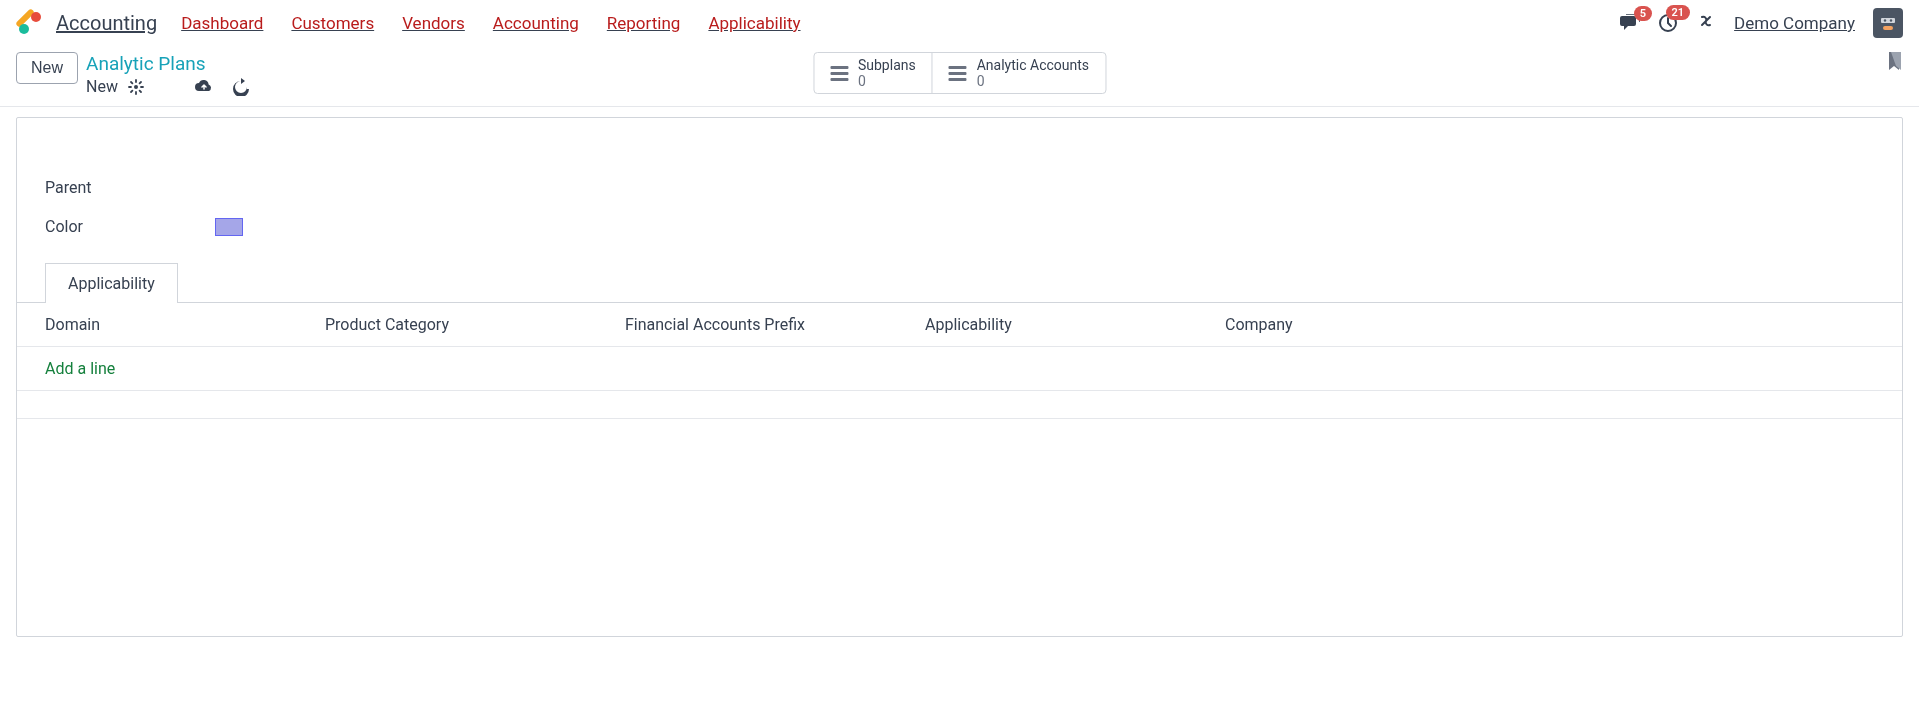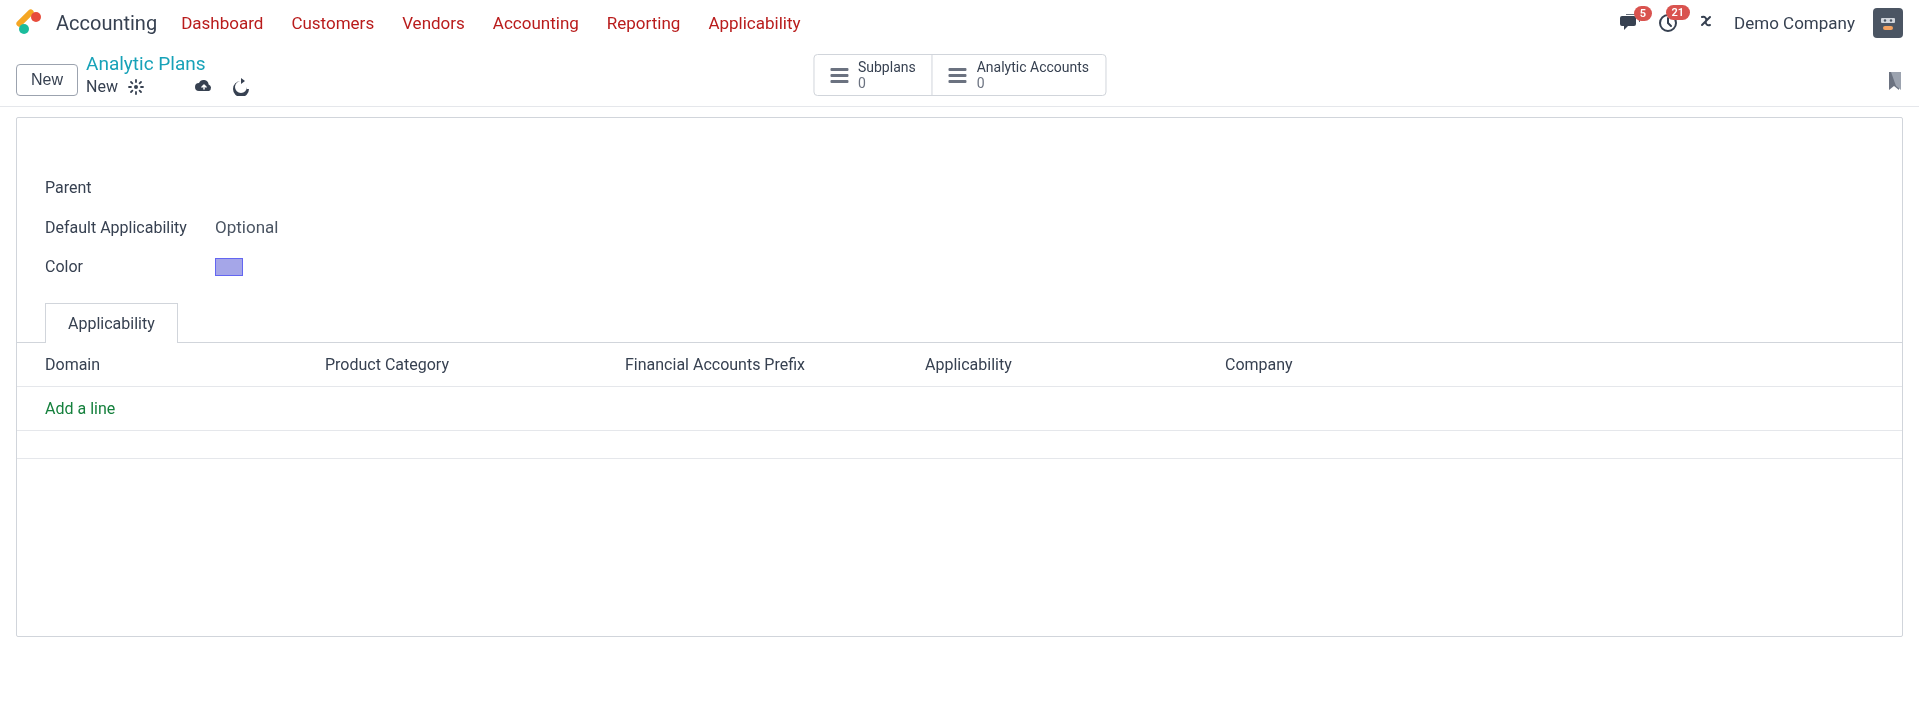--- a/index.html
+++ b/index.html
@@ -10,20 +10,21 @@
       background: #fff;
     }
     
     
     .navbar {
       display: flex;
       align-items: center;
       height: 46px;
       padding: 0 16px;
       background: #fff;
+      text-decoration: underline;
     }
     .logo {
       width: 28px; height: 28px;
       margin-right: 12px;
       position: relative;
       display: flex;
       align-items: center;
       justify-content: center;
     }
     .app-title {
@@ -61,21 +62,21 @@
     .avatar {
       width: 30px; height: 30px;
       background: #4b5563;
       border-radius: 4px;
       display: flex; align-items: center; justify-content: center;
     }
     
     
     .action-bar {
       display: flex;
-      align-items: flex-end;
+      align-items: flex-start;
       padding: 6px 16px 10px;
       border-bottom: 1px solid #e5e7eb;
       position: relative;
     }
     .btn-new {
       border: 1px solid #9ca3af;
       background: #fff;
       padding: 6px 14px;
       font-size: 16px;
       color: #374151;
@@ -303,24 +304,20 @@
 </div>
 
 <div class="form-wrap">
   <div class="form-sheet">
     <div class="form-fields">
       <div class="field-row">
         <div class="field-label">Parent</div>
         <div class="field-value"></div>
       </div>
       <div class="field-row">
-        <div class="field-label">Default Applicability</div>
-        <div class="field-value">Optional</div>
-      </div>
-      <div class="field-row">
         <div class="field-label">Color</div>
         <div class="color-swatch"></div>
       </div>
     </div>
 
     <div class="tabs">
       <div class="tab">Applicability</div>
     </div>
 
     <div class="tbl-head">

